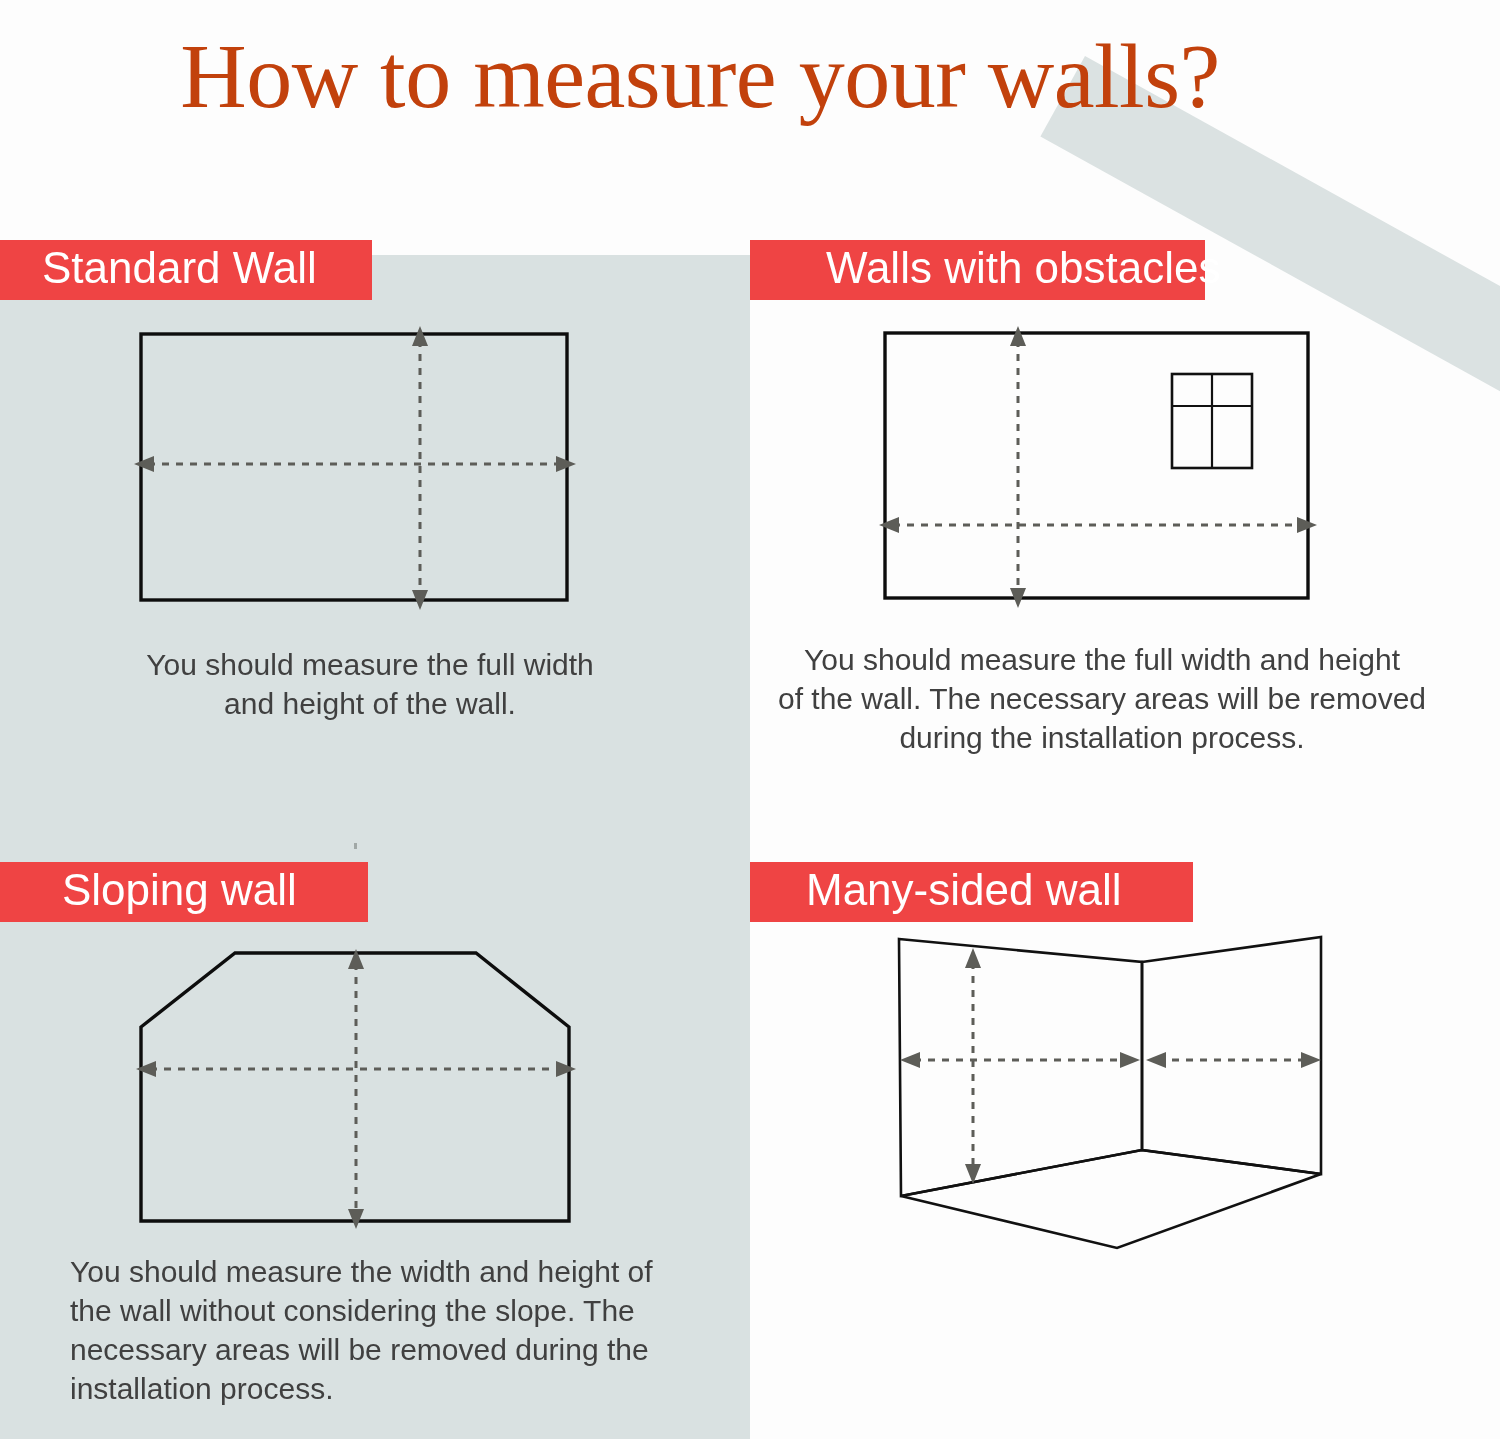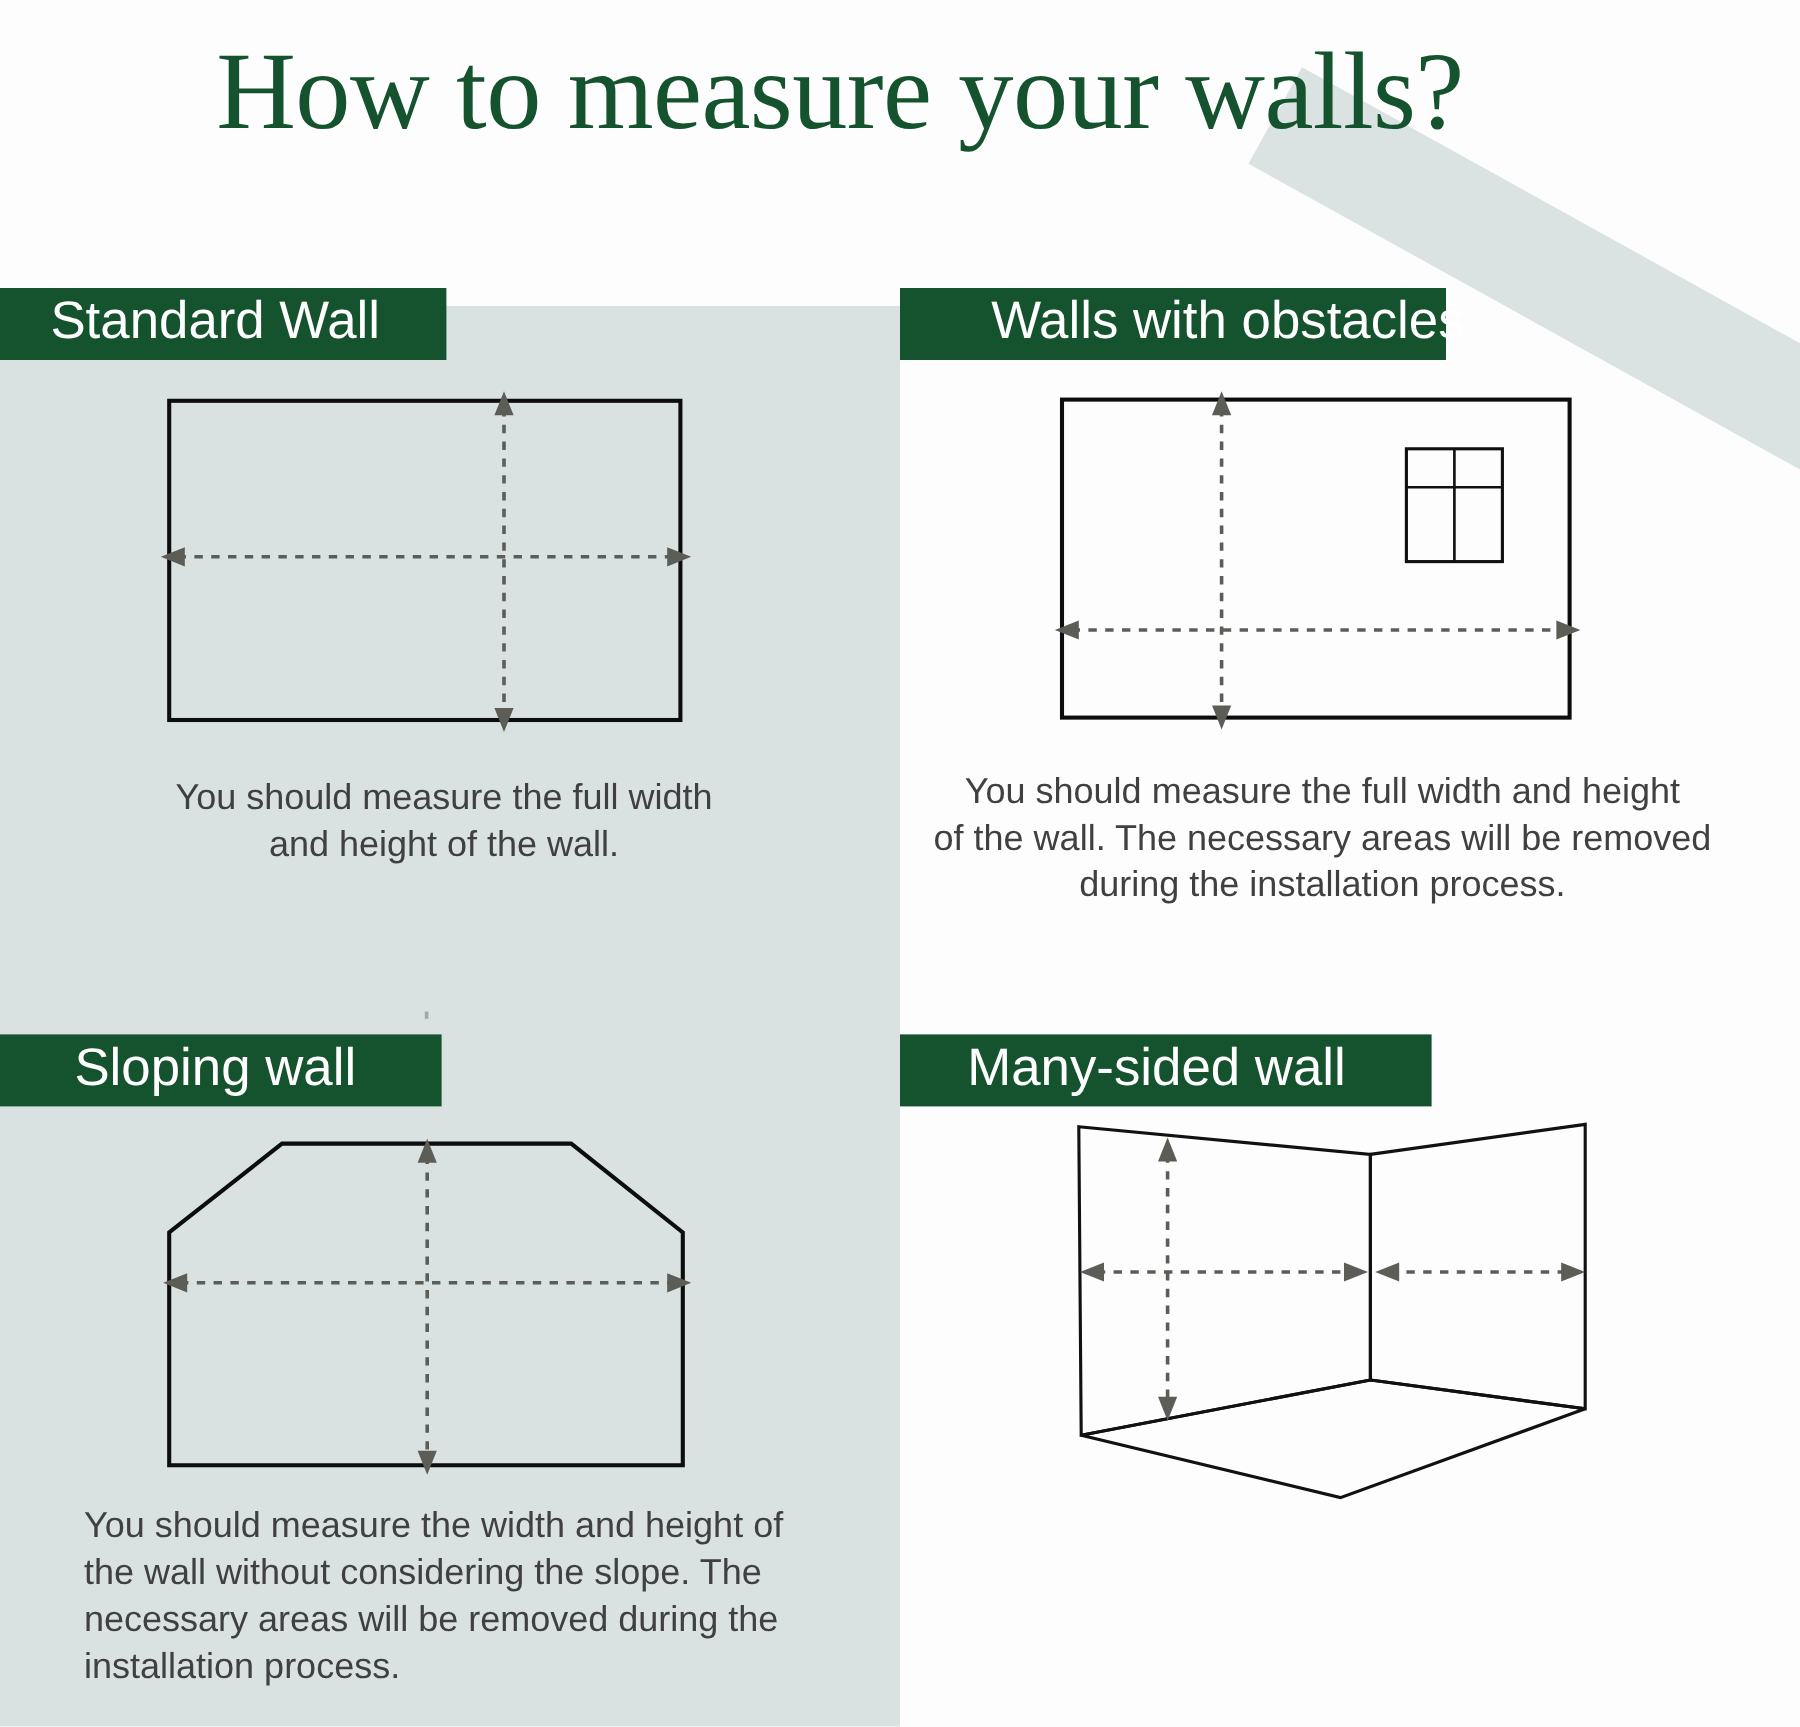--- a/index.html
+++ b/index.html
@@ -42,29 +42,29 @@
   
   .title {
     position: absolute;
     left: 0;
     top: 28px;
     width: 1400px;
     text-align: center;
     font-family: "Liberation Serif", serif;
     font-size: 92px;
     line-height: 1.05;
-    color: #14532d;
+    color: #c2410c;
     letter-spacing: -0.5px;
     white-space: nowrap;
   }
 
   
   .hdr {
     position: absolute;
-    background: #14532d;
+    background: #ef4444;
     color: #ffffff;
     font-size: 44px;
     line-height: 60px;
     height: 60px;
     padding: 0 0 0 0;
     white-space: nowrap;
     box-sizing: border-box;
   }
   .hdr span {
     display: block;

